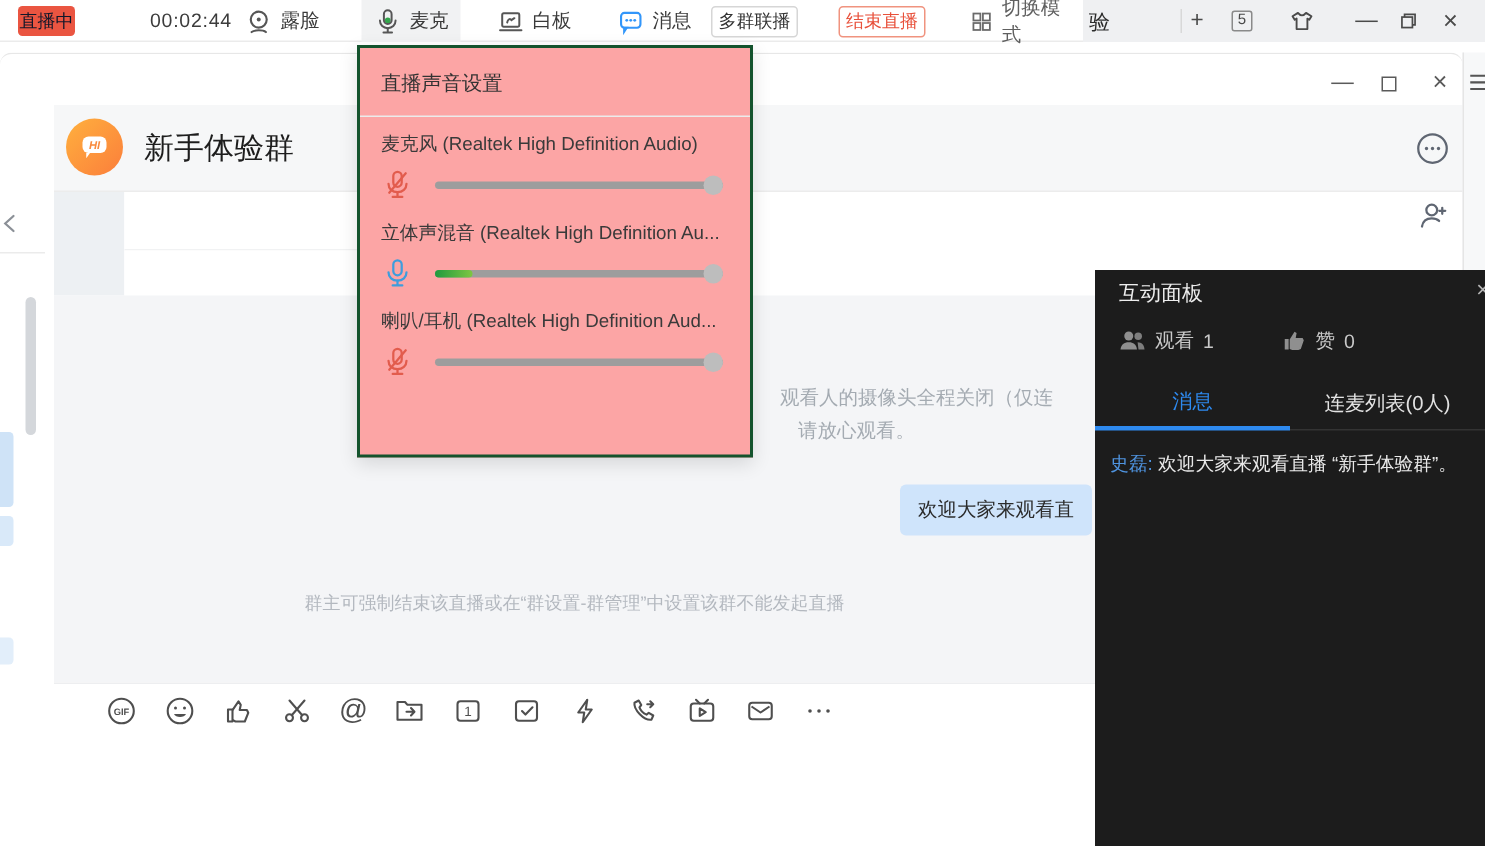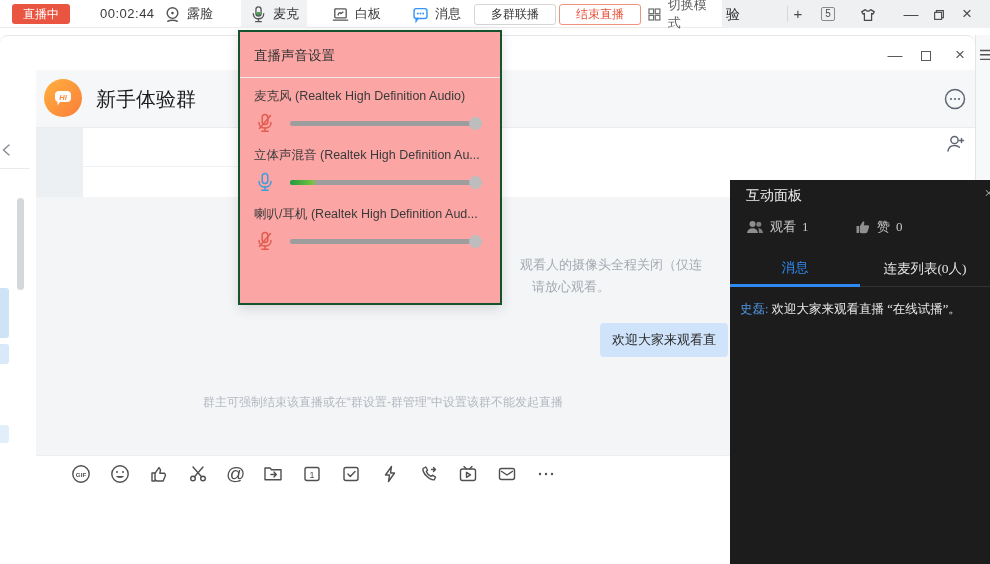--- a/index.html
+++ b/index.html
@@ -11,25 +11,25 @@
 
   
   .outer-titlebar{left:0;top:0;width:990px;height:28px;background:#eff0f2;color:#3a3a3a;}
   .tab-remnant{position:absolute;left:726px;top:0;line-height:28px;font-size:14px;color:#2b2b2b;}
   .ot-div{position:absolute;left:787px;top:6px;width:1px;height:16px;background:#d8d8d8;}
   .winbtn{position:absolute;top:0;height:28px;line-height:27px;text-align:center;color:#4a4a4a;font-size:15px;cursor:default;}
   .numbox{border:1px solid #8a8a8a;border-radius:2px;font-size:10px;line-height:12px;width:14px;height:14px;top:7px;}
 
   
   .live-toolbar{left:0;top:0;width:722px;height:28px;background:#fff;border-bottom:1px solid #ebebeb;}
-  .live-badge{left:12px;top:4px;width:58px;height:20px;background:#ea5541;border-radius:3px;color:#ffffff;font-size:12px;text-align:center;line-height:20px;}
+  .live-badge{left:12px;top:4px;width:38px;height:20px;background:#ea5541;border-radius:3px;color:#0f172a;font-size:12px;text-align:center;line-height:20px;}
   .timer{left:100px;top:0;height:28px;line-height:28px;font-size:13px;color:#3c3c3c;letter-spacing:.5px;}
   .tb-item{top:0;height:28px;display:flex;align-items:center;gap:5px;font-size:13px;color:#3a3a3a;padding:0 8px;}
   .tb-item.active{background:#f1f2f3;}
-  .tb-btn{top:4px;height:21px;line-height:19px;padding:0 16px;font-size:12px;background:#fff;border:1px solid #d6d6d6;border-radius:3px;color:#333;}
+  .tb-btn{top:4px;height:21px;line-height:19px;padding:0 4px;font-size:12px;background:#fff;border:1px solid #d6d6d6;border-radius:3px;color:#333;}
   .tb-btn.danger{border-color:#f0937f;color:#e8503a;}
 
   
   .chat-window{left:0;top:35px;width:975px;height:529px;background:#fff;border-top:1px solid #e7e7e7;border-radius:8px 8px 0 0;overflow:hidden;}
   .cw-ctrl{position:absolute;top:8px;width:26px;height:22px;line-height:22px;text-align:center;color:#5a5a5a;font-size:15px;}
   .cw-maxbox{position:absolute;top:15px;width:10px;height:10px;border:1.4px solid #5a5a5a;}
   .ls-divider{left:0;top:168px;width:30px;height:1px;background:#ebebeb;}
   .ls-scroll{left:17px;top:198px;width:7px;height:92px;background:#d4d7db;border-radius:4px;}
   .ls-frag{left:0;width:9px;background:#cfe3f7;border-radius:0 3px 3px 0;}
   .chat-header{left:36px;top:70px;width:939px;height:58px;background:#f6f7f8;border-bottom:1px solid #ececec;}
@@ -59,21 +59,21 @@
   .sp-divider{height:1px;background:#ebebeb;margin:0 0;}
   .sp-group{padding:10px 14px 2px;}
   .sp-label{font-size:12.5px;color:#3a3a3a;white-space:nowrap;overflow:hidden;}
   .sp-row{display:flex;align-items:center;margin-top:6px;height:24px;}
   .sp-mic{width:24px;flex:0 0 24px;}
   .slider{position:relative;flex:1;height:5px;background:#9d9d9d;border-radius:3px;margin-left:12px;margin-right:4px;}
   .slider .level{position:absolute;left:0;top:0;height:5px;border-radius:3px;background:linear-gradient(90deg,#1f9a3f,#7ec642);}
   .slider .thumb{position:absolute;top:-4px;right:-4px;width:13px;height:13px;border-radius:50%;background:#bdbdbd;}
 
   
-  .interaction-panel{left:730px;top:180px;width:260px;height:384px;background:#1c1c1c;z-index:30;color:#e9e9e9;font-family:Liberation Serif, serif;}
+  .interaction-panel{left:730px;top:180px;width:260px;height:384px;background:#1c1c1c;z-index:30;color:#e9e9e9;}
   .ip-title{position:absolute;left:16px;top:7px;font-size:14px;color:#ededed;}
   .ip-close{position:absolute;right:-3px;top:5px;font-size:15px;color:#b5b5b5;}
   .ip-stats{position:absolute;left:0;top:38px;width:260px;height:24px;}
   .stat{position:absolute;display:flex;align-items:center;gap:6px;font-size:13px;color:#c9c9c9;}
   .ip-tabs{position:absolute;left:0;top:75px;width:260px;height:32px;display:flex;}
   .ip-tab{flex:1;text-align:center;font-size:13.5px;line-height:28px;border-bottom:1px solid #333;color:#e3e3e3;}
   .ip-tab.active{color:#2e8af0;border-bottom:3px solid #2e8af0;line-height:26px;}
   .ip-msg{position:absolute;left:10px;top:120px;width:244px;font-size:12.5px;line-height:18px;color:#e9e9e9;}
   .ip-sender{color:#4f94e0;}
 </style>
@@ -357,17 +357,17 @@
           </svg>
         <span>赞</span>
         <span>0</span>
       </div>
     </div>
     <div class="ip-tabs">
       <div class="ip-tab active">消息</div>
       <div class="ip-tab">连麦列表(0人)</div>
     </div>
     <div class="ip-msg">
-      <span class="ip-sender">史磊:</span><span> 欢迎大家来观看直播 “在线试播”。</span>
+      <span class="ip-sender">史磊:</span><span> 欢迎大家来观看直播 “新手体验群”。</span>
     </div>
   </div>
 
 </div>
 
 </body></html>

